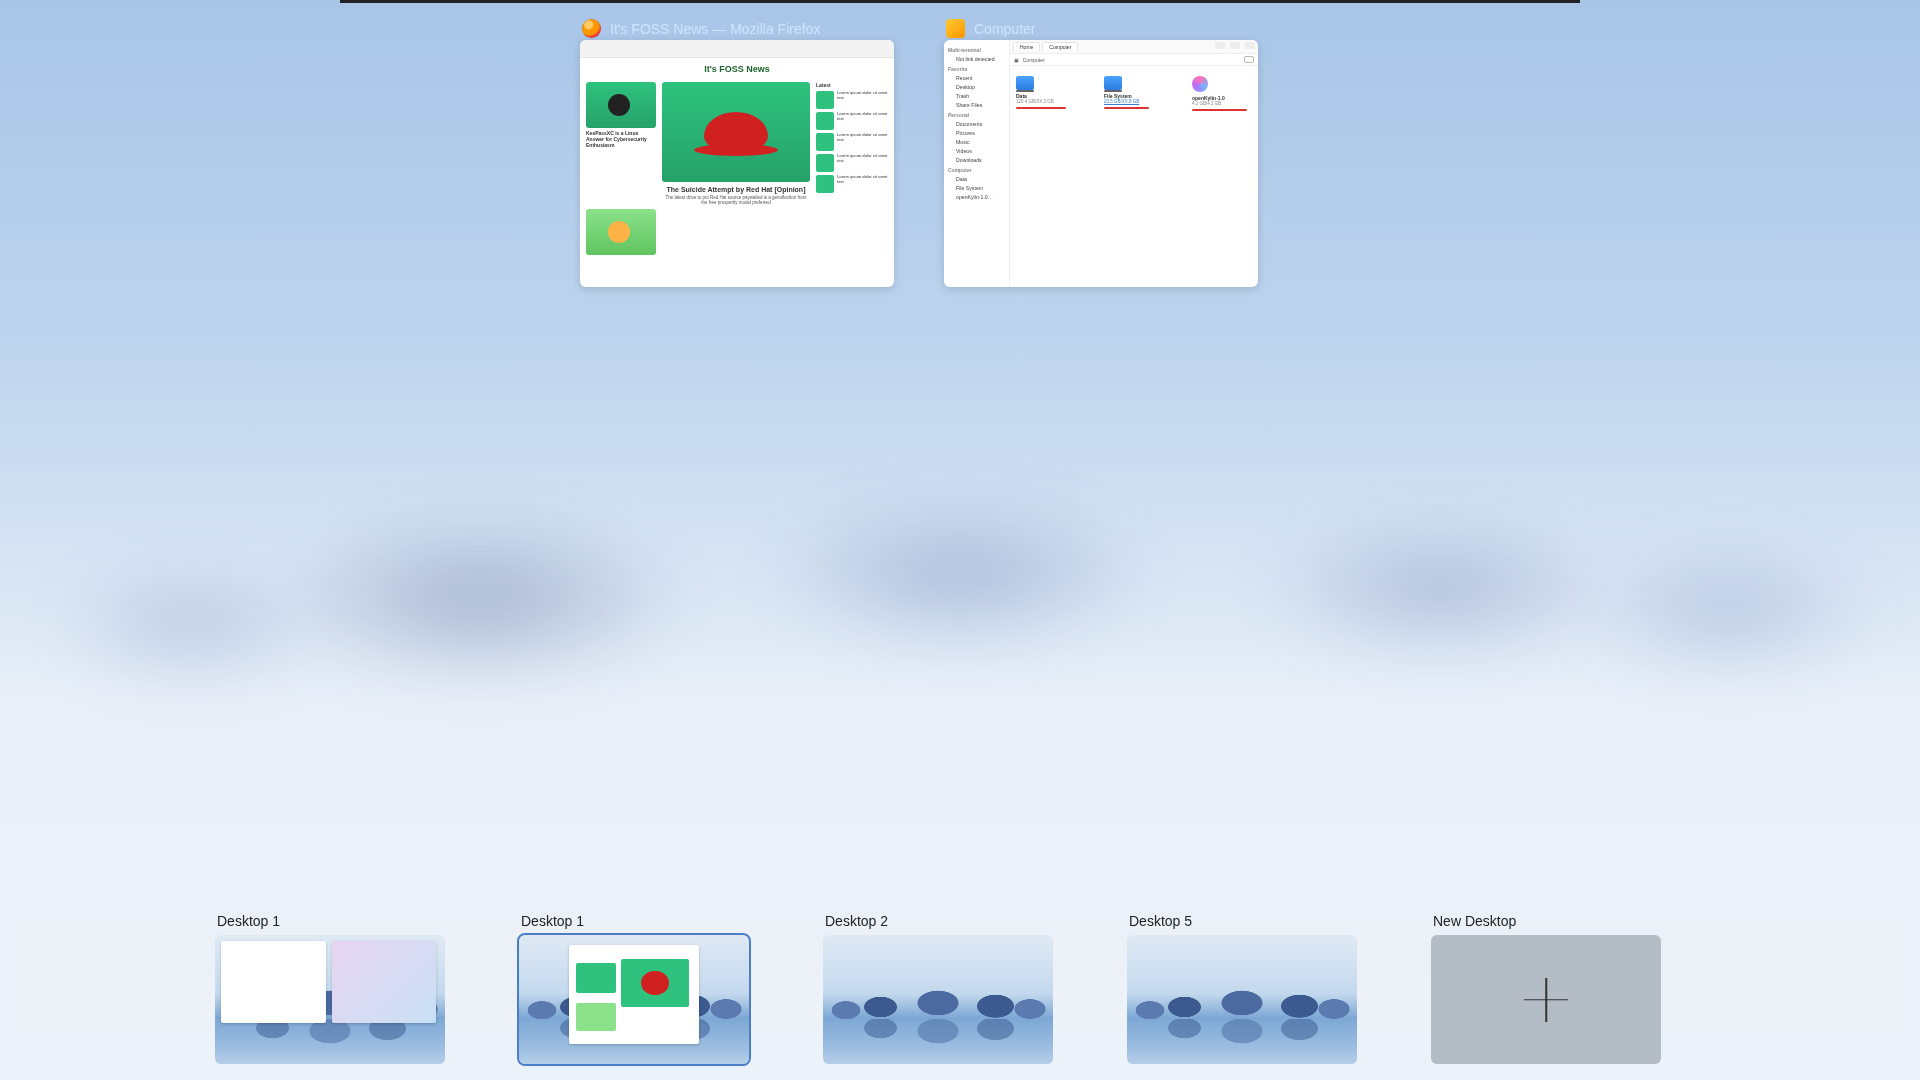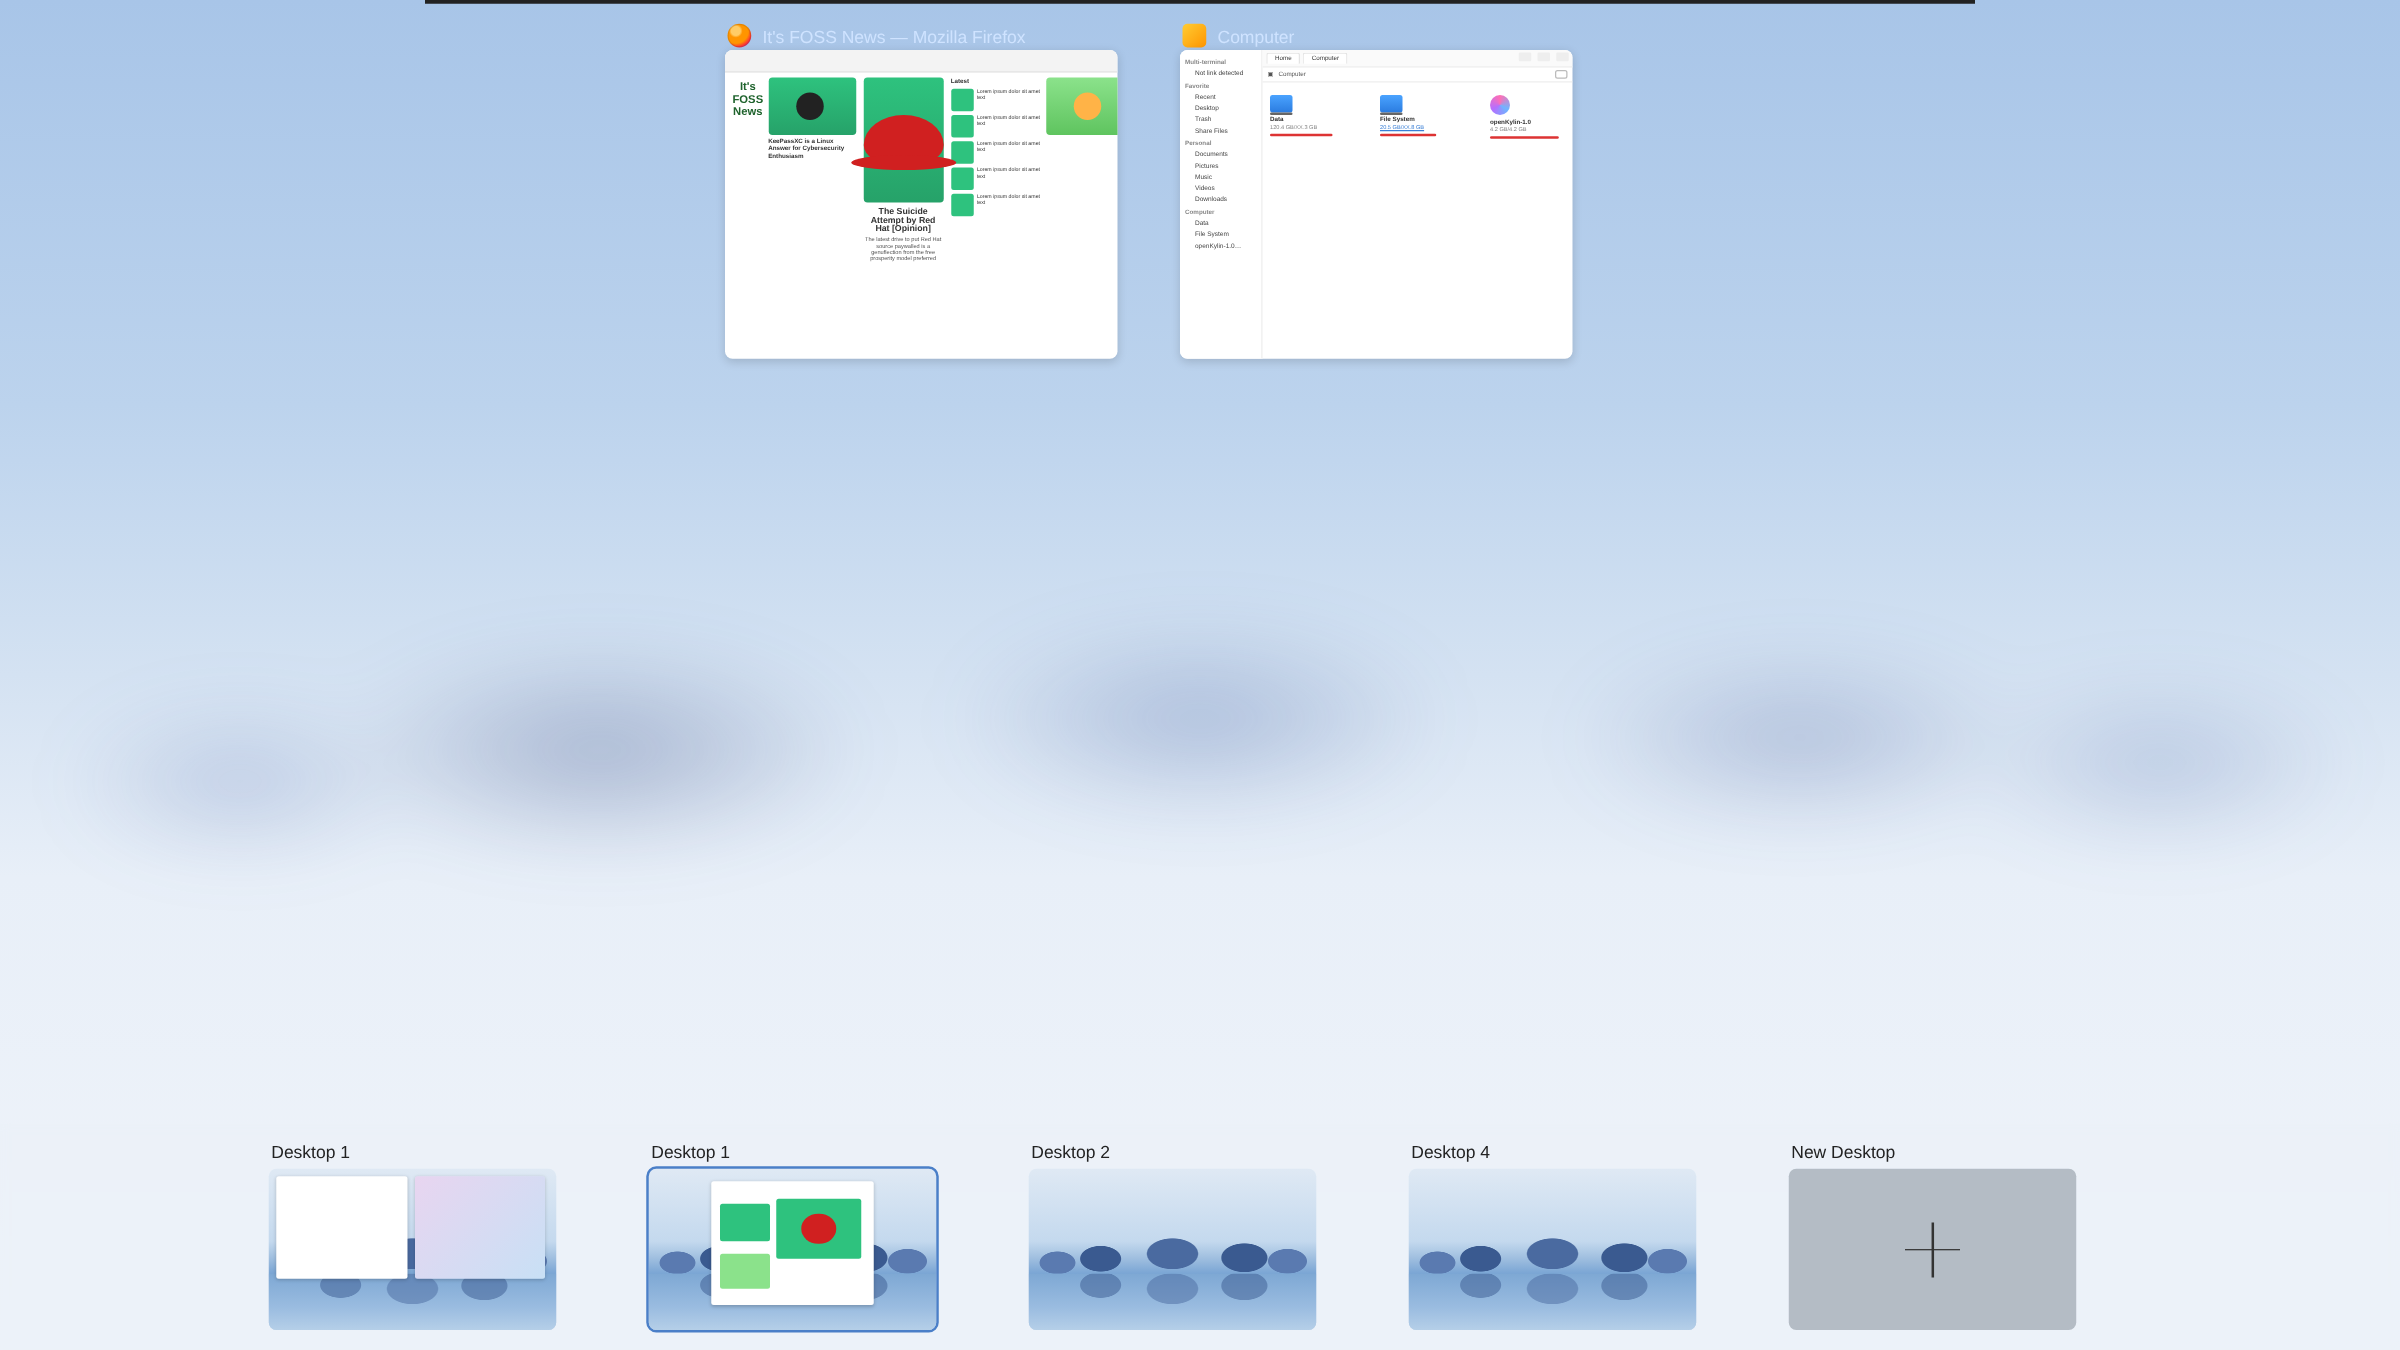--- a/index.html
+++ b/index.html
@@ -82,21 +82,21 @@
   background: #fff;
   border-radius: 6px;
   overflow: hidden;
   box-shadow: 0 2px 8px rgba(0,0,0,0.15);
   position: relative;
   font-size: 5px;
   color: #333;
 }
 
 .fx-chrome { height: 18px; background: #f3f3f3; border-bottom: 1px solid #e4e4e4; }
-.fx-body { display: flex; padding: 4px 6px; gap: 4px; }
+.fx-body { display: flex; flex-direction: column; padding: 4px 6px; gap: 4px; }
 .fx-head { text-align: center; font-weight: 700; font-size: 9px; color: #1f632d; margin: 2px 0 4px; }
 .fx-row { display: flex; gap: 6px; }
 .fx-side-card { width: 70px; }
 .fx-side-img { width: 70px; height: 46px; background: linear-gradient(#2ec27e,#26a269); border-radius: 3px; position: relative; }
 .fx-side-img::after { content:""; position:absolute; left:22px; top:12px; width:22px; height:22px; background:#222; border-radius:50%; }
 .fx-side-txt { font-size: 5px; line-height: 1.15; margin-top: 3px; font-weight:600;}
 .fx-main-card { flex: 1; }
 .fx-main-img { height: 100px; background: linear-gradient(#2ec27e,#26a269); border-radius: 3px; display:flex; align-items:center; justify-content:center; }
 .fx-hat { width: 64px; height: 40px; background: #d02020; border-radius: 50% 50% 40% 40% / 60% 60% 40% 40%; position: relative; }
 .fx-hat::after { content:""; position:absolute; left:-10px; right:-10px; bottom:-4px; height:12px; background:#d02020; border-radius: 50%; }
@@ -366,21 +366,21 @@
 
   <div class="desk">
     <div class="desk-label">Desktop 2</div>
     <div class="desk-thumb">
       <div class="desk-mtn"></div>
         <div class="desk-reflect"></div>
     </div>
   </div>
 
   <div class="desk">
-    <div class="desk-label">Desktop 4</div>
+    <div class="desk-label">Desktop 5</div>
     <div class="desk-thumb">
       <div class="desk-mtn"></div>
         <div class="desk-reflect"></div>
     </div>
   </div>
 
   <div class="desk">
     <div class="desk-label">New Desktop</div>
     <div class="new-desk-thumb">
       <div class="plus"></div>

